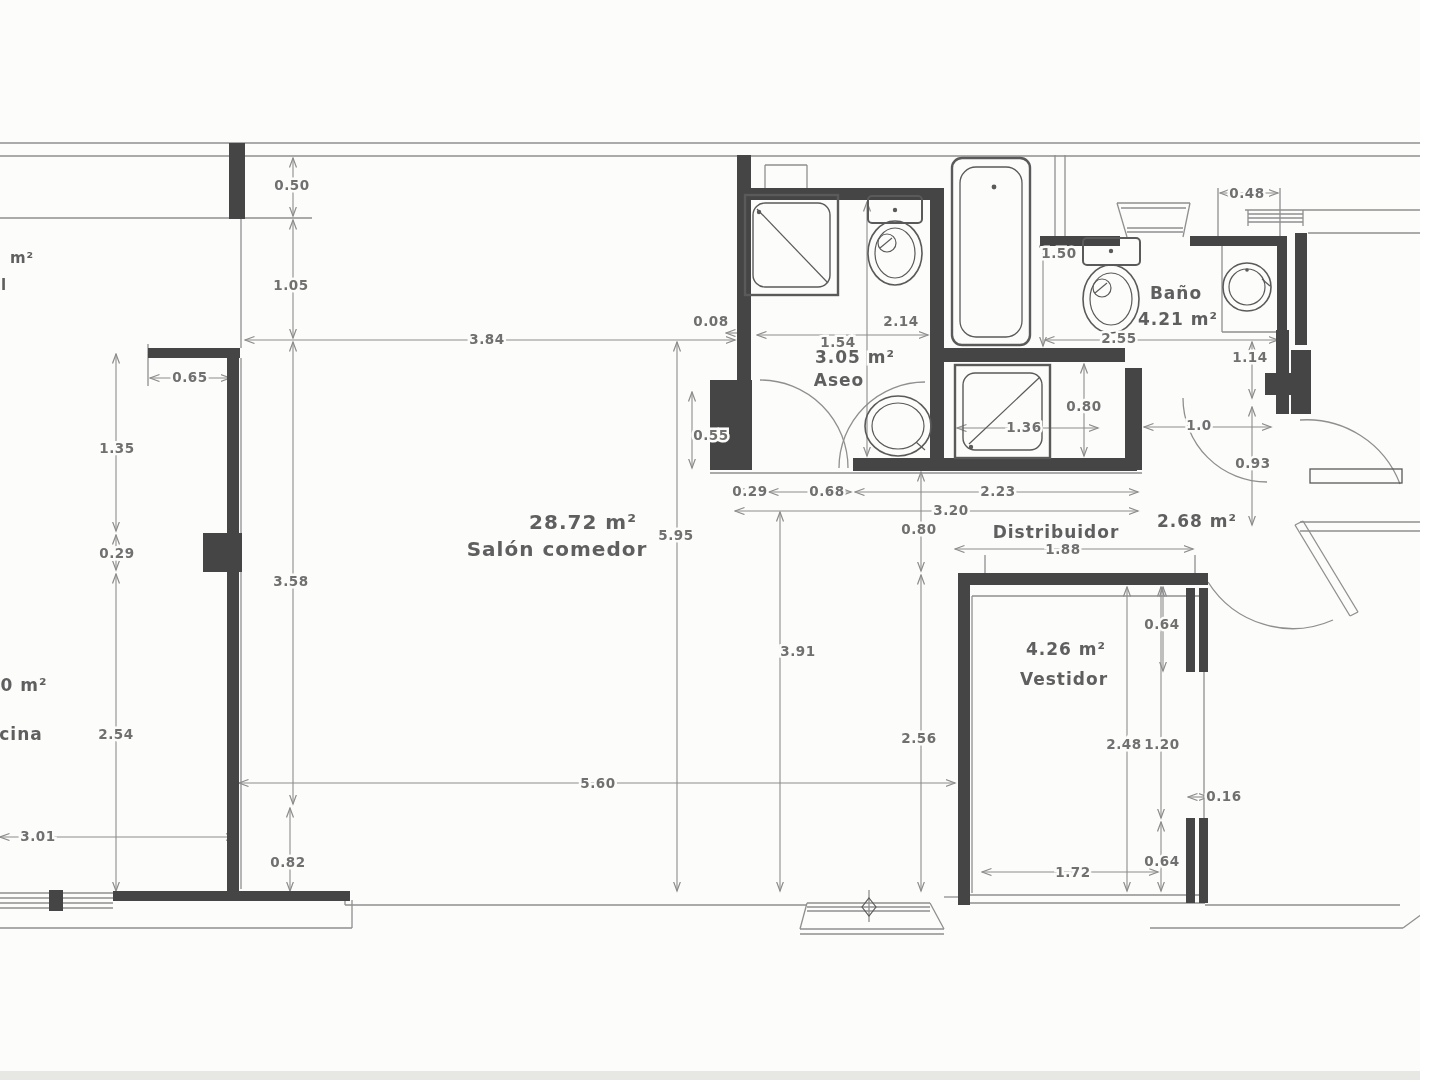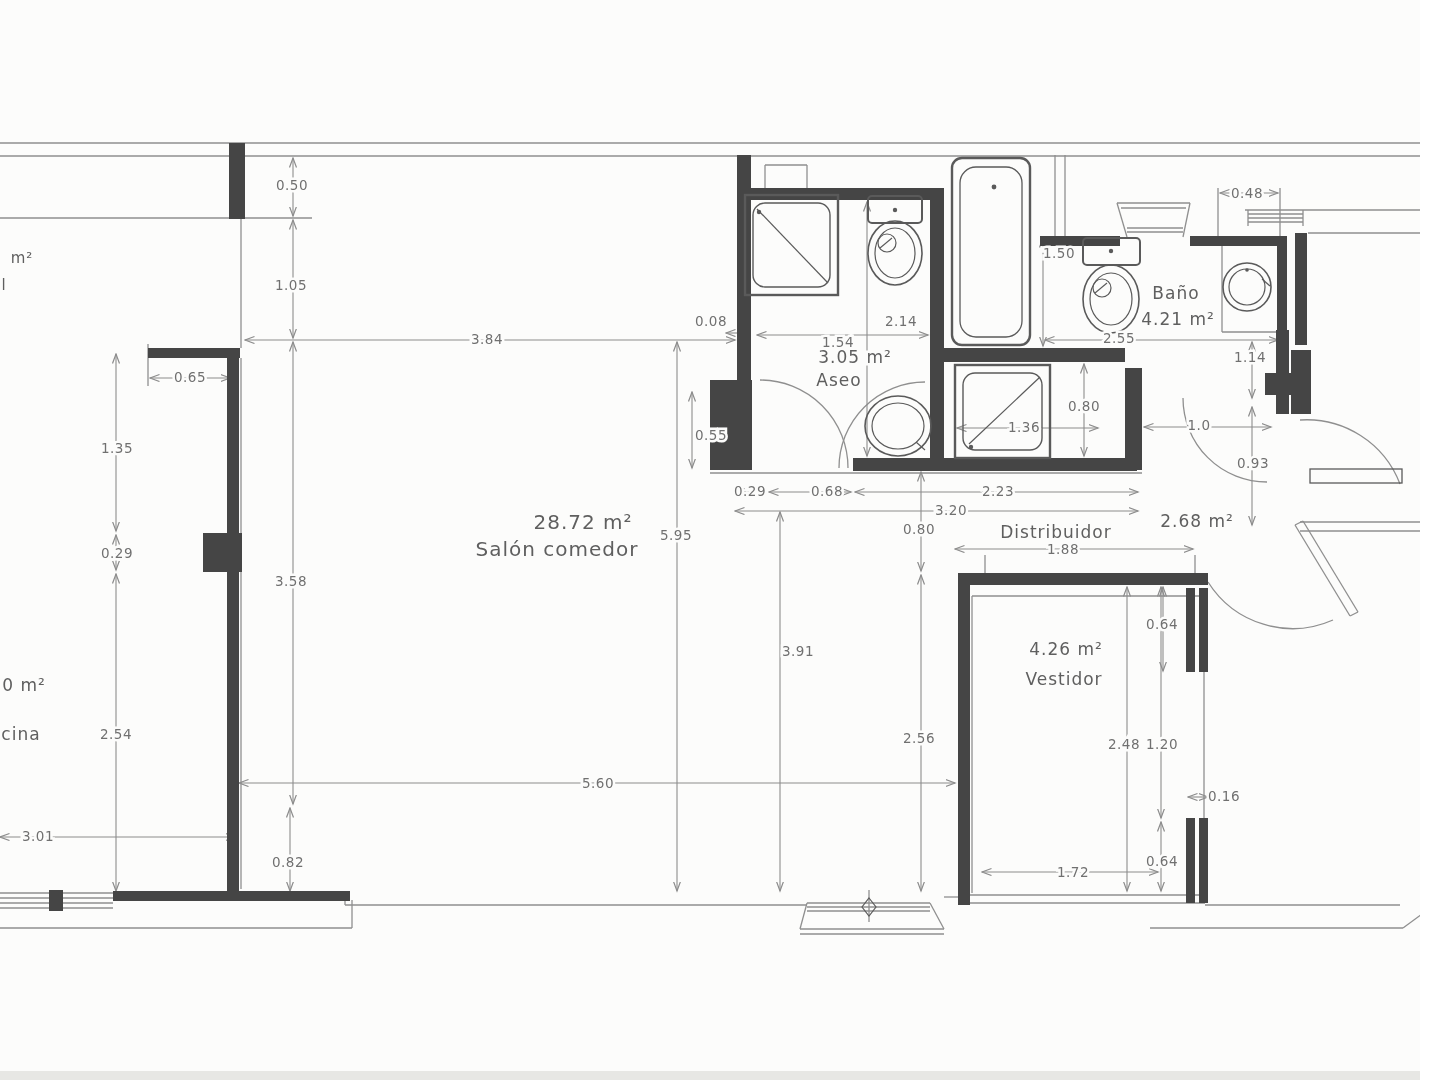--- a/index.html
+++ b/index.html
@@ -1,18 +1,18 @@
 <!DOCTYPE html>
 <html><head>
 <meta charset="utf-8">
 <title>Floor plan</title>
 <style>
   html,body{margin:0;padding:0;background:#ffffff;}
   .stage{position:relative;width:1420px;height:1080px;background:#d946ef;overflow:hidden;
-         font-family:"DejaVu Sans", sans-serif;}
+         font-family:"DejaVu Sans", sans-serif;font-weight:bold;}
   svg{position:absolute;left:0;top:0;}
   text{font-family:"DejaVu Sans", sans-serif;}
 </style>
 </head>
 <body>
 
 <div class="stage">
   <svg width="1439" height="1080" viewBox="0 0 1439 1080">
     <defs>
       <marker id="arr" markerWidth="11" markerHeight="9" refX="9.5" refY="4" orient="auto-start-reverse" markerUnits="userSpaceOnUse">

